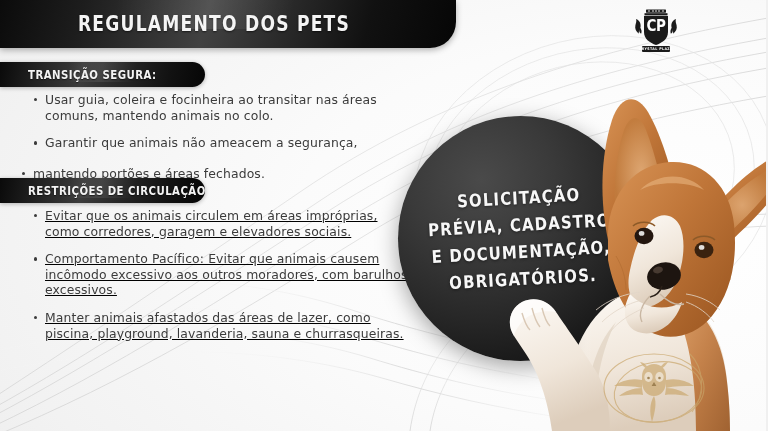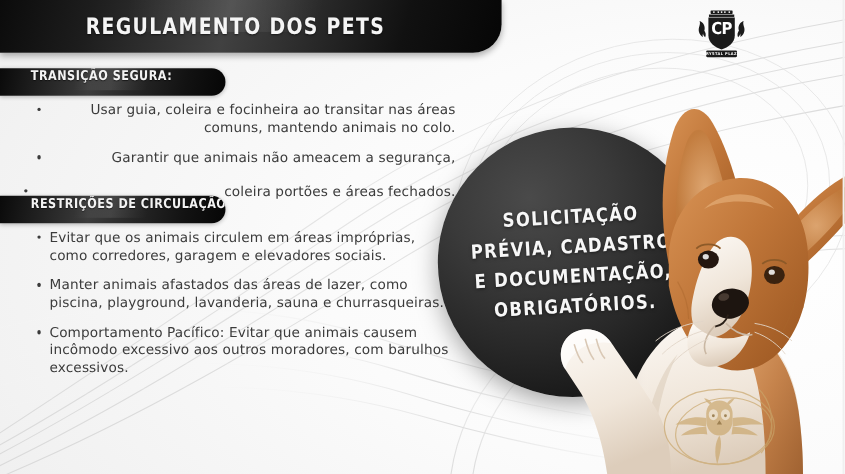--- a/index.html
+++ b/index.html
@@ -40,21 +40,21 @@
   }
 
   
   .logo{position:absolute;left:630px;top:8px;width:52px;height:46px;}
 
   
   .pill{
     position:absolute;left:0;height:25px;
     background:linear-gradient(100deg,#0a0a0a 0%,#1c1c1c 14%,#3c3c3c 40%,#262626 60%,#121212 82%,#060606 100%);
     border-top-right-radius:13px;border-bottom-right-radius:13px;
-    display:flex;
+    display:flex;align-items:center;
     box-shadow:0 1px 4px rgba(0,0,0,.28);
     overflow:hidden;
   }
   .pill::after{
     content:"";position:absolute;left:0;top:-40%;width:100%;height:120%;
     background:linear-gradient(100deg,rgba(255,255,255,0) 34%,rgba(255,255,255,.09) 50%,rgba(255,255,255,0) 66%);
   }
   .pill-label{
     position:relative;z-index:2;
     color:#f3f3f3;
@@ -62,22 +62,22 @@
     font-weight:700;font-size:12.3px;letter-spacing:.5px;
     transform:scaleX(.92);transform-origin:left center;
     margin-left:28px;white-space:nowrap;
     text-shadow:0 1px 1px rgba(0,0,0,.55);
   }
   #pill-transicao{top:62px;width:205px;}
   #pill-restricoes{top:178px;width:205px;}
 
   
   .bullets{position:absolute;left:34px;width:380px;}
-  #bullets-a{top:92px;text-align:right;}
-  #bullets-b{top:208px;}
+  #bullets-a{top:92px;}
+  #bullets-b{top:208px;text-decoration:underline;}
   .bullet{
     position:relative;
     color:#3b3b3b;
     font-family:"DejaVu Sans","Liberation Sans",sans-serif;
     font-size:12.4px;line-height:15.6px;
     letter-spacing:.12px;
     margin-bottom:12px;
     padding-left:11px;
   }
   .bullet:last-child{margin-bottom:0;}
@@ -178,31 +178,31 @@
     <text x="26" y="42.4" font-family="'DejaVu Sans Condensed','Liberation Sans',sans-serif" font-size="3.6" font-weight="700" fill="#ffffff" text-anchor="middle" letter-spacing="0.4">CRYSTAL PLAZA</text>
   </svg>
 
   <div class="pill" id="pill-transicao">
     <span class="pill-label">TRANSIÇÃO SEGURA:</span>
   </div>
 
   <div class="bullets" id="bullets-a">
     <div class="bullet">Usar guia, coleira e focinheira ao transitar nas áreas comuns, mantendo animais no colo.</div>
     <div class="bullet tight">Garantir que animais não ameacem a segurança,</div>
-    <div class="bullet out">coleira portões e áreas fechados.</div>
+    <div class="bullet out">mantendo portões e áreas fechados.</div>
   </div>
 
   <div class="pill" id="pill-restricoes">
     <span class="pill-label">RESTRIÇÕES DE CIRCULAÇÃO:</span>
   </div>
 
   <div class="bullets" id="bullets-b">
     <div class="bullet">Evitar que os animais circulem em áreas impróprias, como corredores, garagem e elevadores sociais.</div>
+    <div class="bullet">Comportamento Pacífico: Evitar que animais causem incômodo excessivo aos outros moradores, com barulhos excessivos.</div>
     <div class="bullet">Manter animais afastados das áreas de lazer, como piscina, playground, lavanderia, sauna e churrasqueiras.</div>
-    <div class="bullet">Comportamento Pacífico: Evitar que animais causem incômodo excessivo aos outros moradores, com barulhos excessivos.</div>
   </div>
 
   <div class="circle"></div>
   <div class="circle-text">
     <div class="circle-line">SOLICITAÇÃO</div>
     <div class="circle-line">PRÉVIA, CADASTRO</div>
     <div class="circle-line">E DOCUMENTAÇÃO,</div>
     <div class="circle-line">OBRIGATÓRIOS.</div>
   </div>
 

